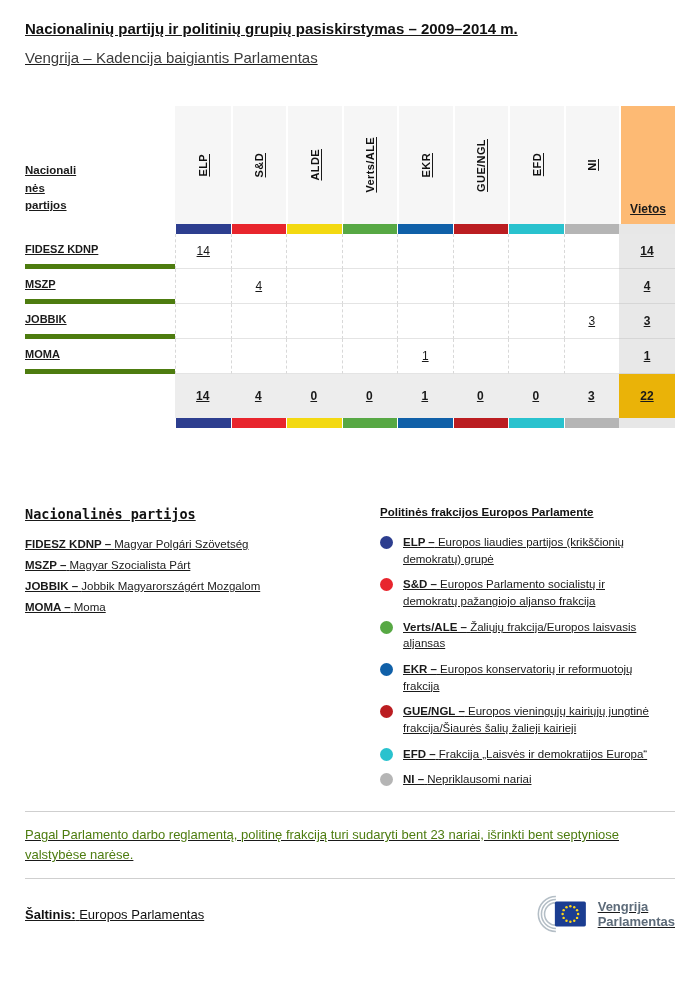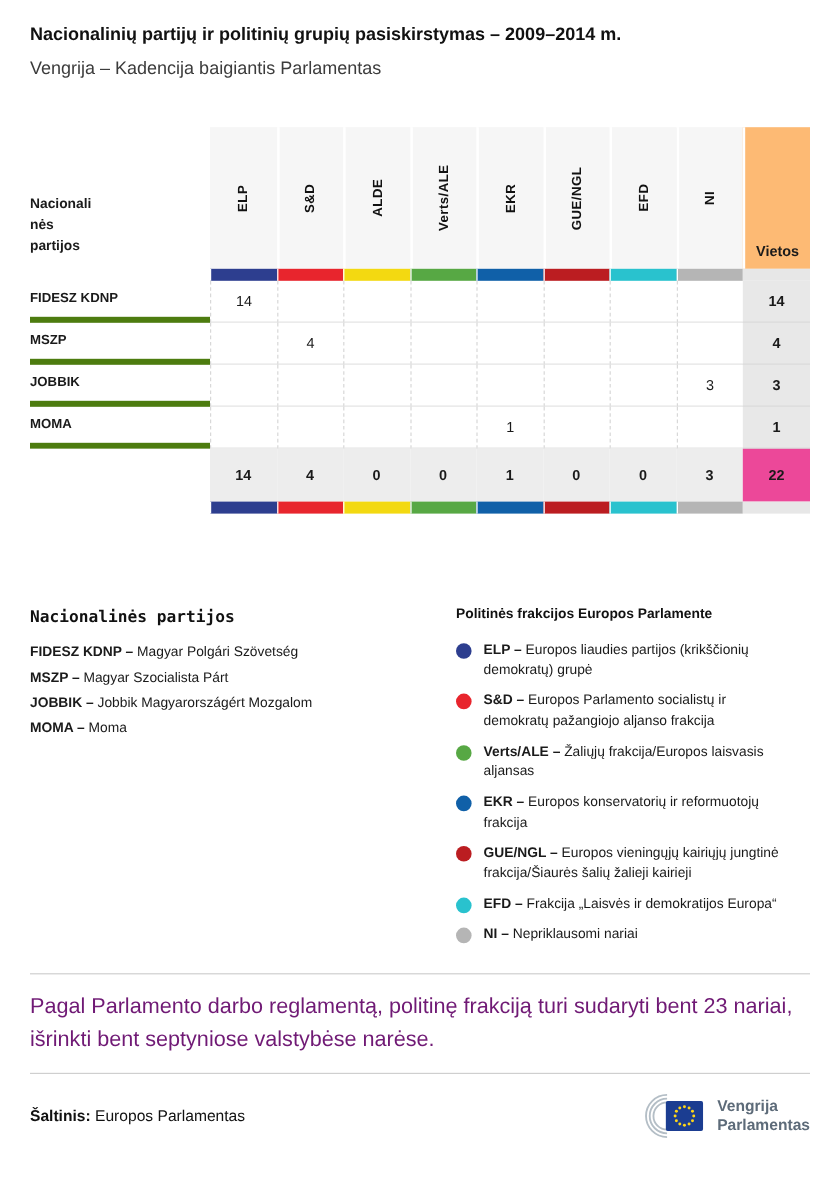--- a/index.html
+++ b/index.html
@@ -2,21 +2,21 @@
 <html><head>
 <meta charset="utf-8">
 <style>
   * { box-sizing: border-box; margin: 0; padding: 0; }
   html, body { background: #ffffff; }
   body {
     width: 700px; height: 983px; overflow: hidden;
     font-family: "Liberation Sans", sans-serif;
     color: #1a1a1a;
   }
-  .page { width: 700px; height: 983px; padding: 20px 25px 0 25px; }
+  .page { width: 700px; height: 983px; padding: 20px 25px 0 25px; text-decoration: underline; }
 
   .title { font-size: 15px; font-weight: bold; color: #111; margin-bottom: 12px; }
   .subtitle { font-size: 15px; font-weight: normal; color: #3c3c3c; margin-bottom: 40px; }
 
   
   .ptable {
     display: grid;
     width: 650px;
     grid-template-columns: 150px repeat(8, 55.5px) 1fr;
     grid-template-rows: 118px 10px 35px 35px 35px 35px 44px 10px;
@@ -60,21 +60,21 @@
     font-weight: bold; font-size: 12px;
     border-bottom: 1px solid #d6d6d6;
   }
   .tlabel { background: #ffffff; }
   .tot {
     background: #ededed;
     display: flex; align-items: center; justify-content: center;
     font-weight: bold; font-size: 12px;
   }
   .seat-tot {
-    background: #ec4899;
+    background: #eab308;
     display: flex; align-items: center; justify-content: center;
     font-weight: bold; font-size: 12px;
   }
 
   
   .legends { display: flex; margin-top: 78px; }
   .leg-left { width: 355px; }
   .leg-left h3 {
     font-family: "DejaVu Sans Mono", monospace;
     font-size: 13.5px; font-weight: bold; margin-bottom: 16px; color: #111;
@@ -86,21 +86,21 @@
   .gleg-item {
     display: flex; gap: 10px; margin-bottom: 9px;
     font-size: 11.5px; line-height: 1.45; width: 276px; color: #1a1a1a;
   }
   .dot { width: 13px; height: 13px; border-radius: 50%; flex: none; margin-top: 2px; background: #ccc; }
   .gleg-item .b { font-weight: bold; }
 
   
   .rule { border-top: 1px solid #cfcfcf; }
   .rule-top { margin-top: 14px; }
-  .note { font-size: 18px; line-height: 1.55; color: #701a75; padding: 13px 0; max-width: 650px; }
+  .note { font-size: 13px; line-height: 1.55; color: #4d7c0f; padding: 13px 0; max-width: 650px; }
   .source-row { display: flex; justify-content: space-between; align-items: center; margin-top: 16px; }
   .source { font-size: 13px; color: #111; }
   .source .b { font-weight: bold; }
   .logo { display: flex; align-items: center; gap: 8px; }
   .logo-text {
     font-size: 13px; font-weight: bold; color: #5d6b79;
     white-space: pre-line; line-height: 1.2;
   }
 </style>
 </head>

